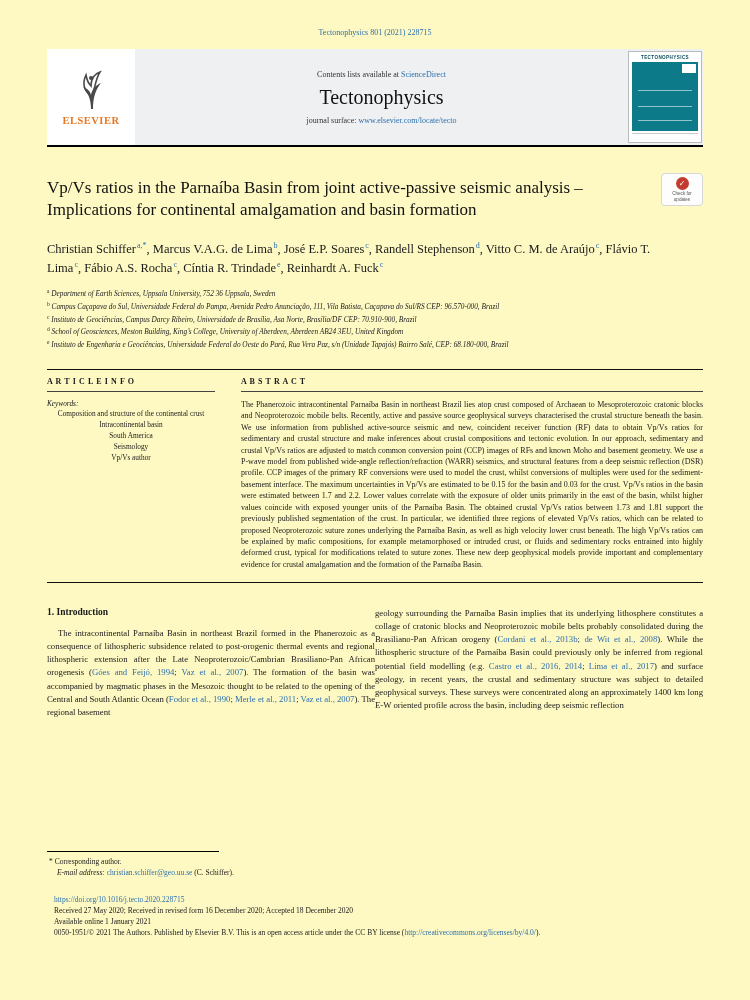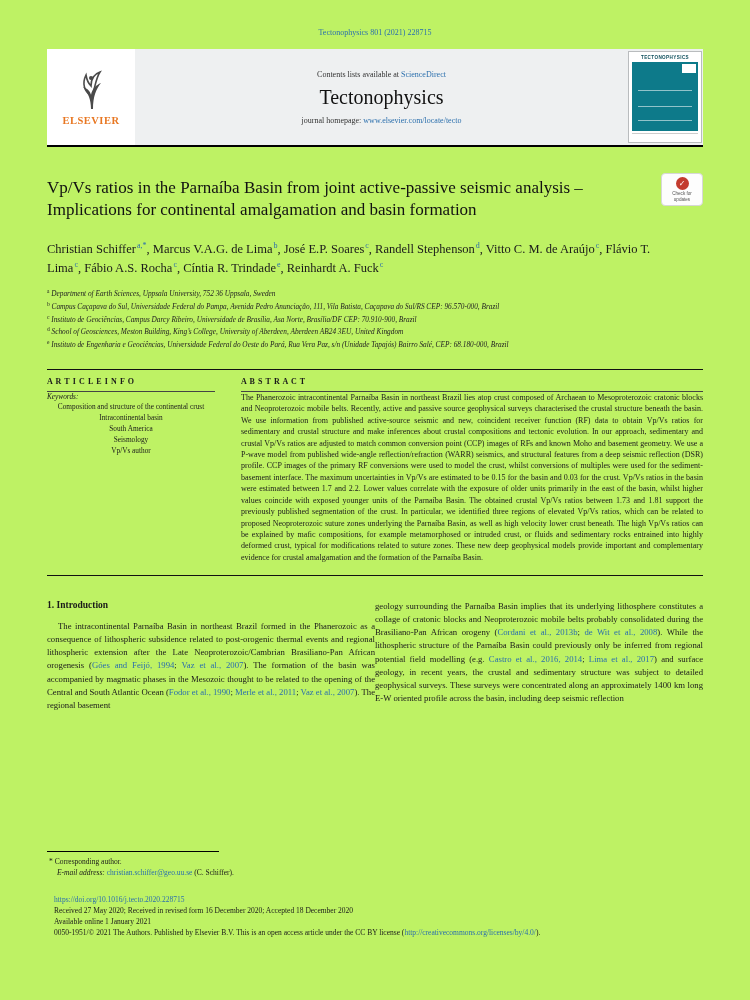--- a/index.html
+++ b/index.html
@@ -3,21 +3,21 @@
 <meta charset="utf-8">
 <style>
   :root{
     --link:#2b6fad;
     --orange:#e87722;
     --teal:#0d7a8a;
     --ink:#1a1a1a;
   }
   *{box-sizing:border-box; margin:0; padding:0;}
   body{background:#fff; font-family:"Liberation Serif", serif; color:var(--ink);}
-  .page{position:relative; width:750px; height:1000px; background:#bef264; overflow:hidden;}
+  .page{position:relative; width:750px; height:1000px; background:#fef9c3; overflow:hidden;}
   .lnk{color:var(--link);}
   .it{font-style:italic;}
 
   .journal-ref{margin-top:28px; text-align:center; font-size:8px;}
 
   .header{margin:12px 47px 0; height:96px; background:#eef0f1; display:flex; align-items:stretch;}
   .logo-box{width:88px; background:#fff; display:flex; flex-direction:column; align-items:center; justify-content:center; padding:4px 2px;}
   .els-tree{width:34px; height:44px;}
   .els-word{font-size:10.5px; font-weight:bold; color:var(--orange); letter-spacing:0.5px; margin-top:2px;}
   .header-center{flex:1; display:flex; flex-direction:column; align-items:center; justify-content:center; gap:7px;}
@@ -38,21 +38,21 @@
   .cm-text{font-size:4.6px; color:#555; text-align:center; line-height:1.25; font-family:"Liberation Sans", sans-serif;}
 
   .authors{margin:18px 47px 0; font-size:12.5px; line-height:1.4; width:640px;}
   .authors sup{font-size:8px; margin-left:1px;}
   .affils{margin:10px 47px 0; font-size:7.3px; font-style:italic; line-height:1.55; color:#222;}
   .affil-row sup{font-style:normal; font-size:5.5px;}
 
   .info-abstract{margin:18px 47px 0; border-top:1px solid #111; border-bottom:1px solid #111; display:flex; gap:26px; padding:7px 0 12px;}
   .col-info{width:168px; flex-shrink:0;}
   .col-abs{flex:1;}
-  .col-head{font-size:8px; font-weight:bold; letter-spacing:0.6px; padding-bottom:5px; border-bottom:1px solid #444; }
+  .col-head{font-size:8px; font-weight:bold; letter-spacing:0.6px; padding-bottom:5px; border-bottom:1px solid #444; margin-bottom:7px;}
   .kw-label{font-size:7.3px; font-style:italic; margin-bottom:1px;}
   .kw-list{font-size:7.3px; line-height:1.5;text-align:center;}
   .abs-text{font-size:8px; line-height:1.43; text-align:justify;}
 
   .body-cols{margin:24px 47px 0; display:flex; }
   .bcol{flex:1; min-width:0;}
   .sec-head{font-size:9.5px; font-weight:bold; margin-bottom:10px;}
   .bp{font-size:8.7px; line-height:1.5; text-align:justify;}
   .bp.indent{text-indent:11px;}
 
@@ -80,21 +80,21 @@
         </g>
       </svg>
       <div class="els-word">ELSEVIER</div>
     </div>
     <div class="header-center">
       <div class="contents-line">
         <span>Contents lists available at </span><span class="lnk">ScienceDirect</span>
       </div>
       <div class="journal-name">Tectonophysics</div>
       <div class="homepage-line">
-        <span>journal homepage: </span><span class="lnk">www.elsevier.com/locate/tecto</span>
+        <span>journal surface: </span><span class="lnk">www.elsevier.com/locate/tecto</span>
       </div>
     </div>
     <div class="cover">
       <div class="cover-mast">TECTONOPHYSICS</div>
       <div class="cover-art">
         <div class="barcode"></div>
         <div class="line" style="top:28px;"></div>
         <div class="line" style="top:44px;"></div>
         <div class="line" style="top:58px;"></div>
       </div>

